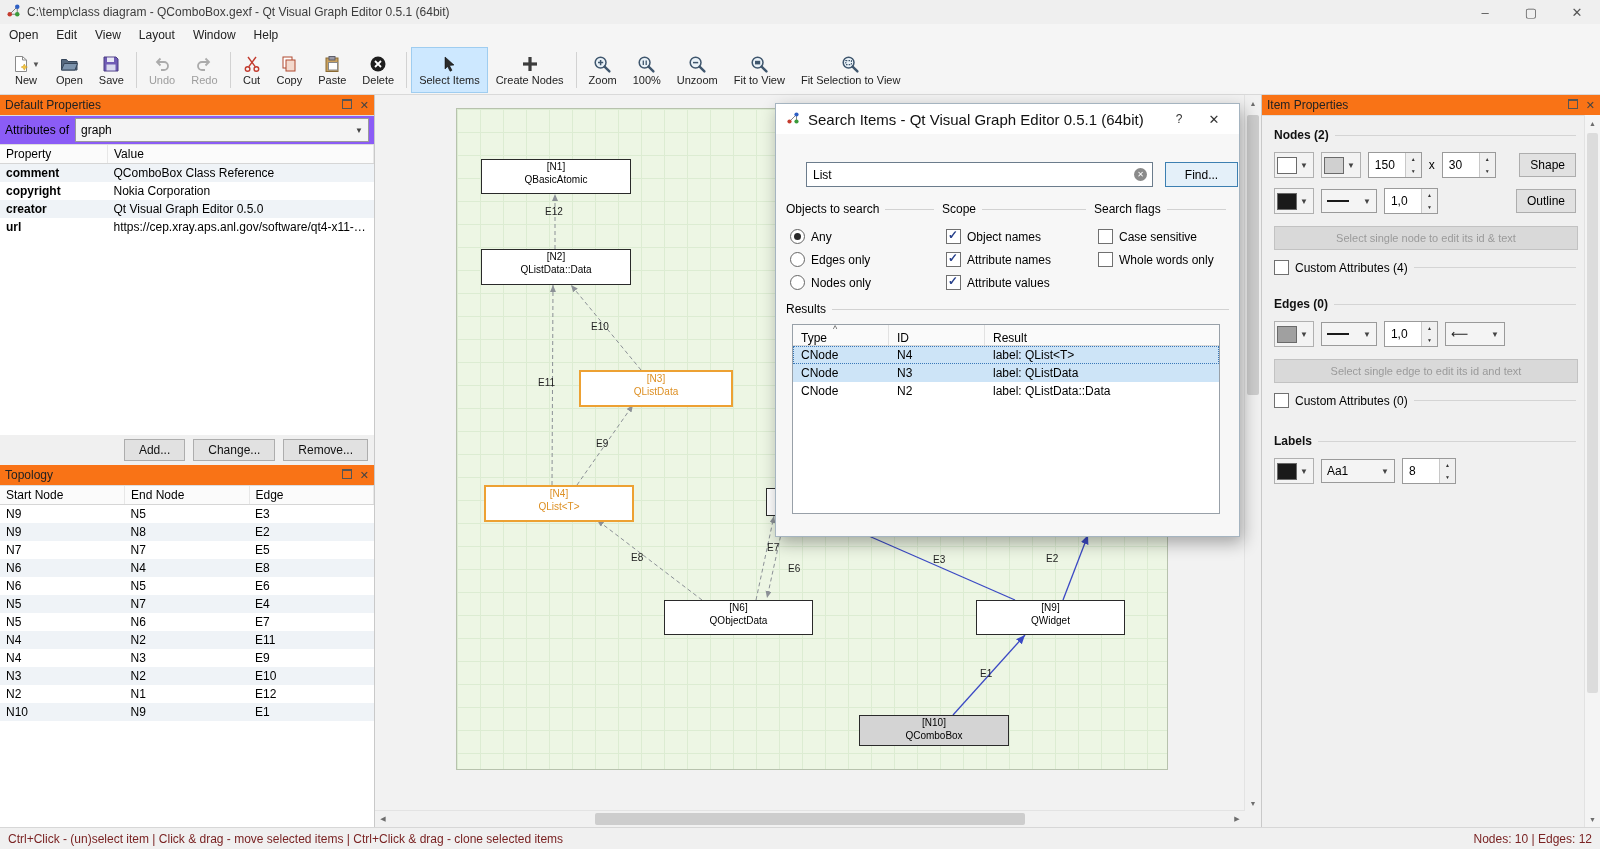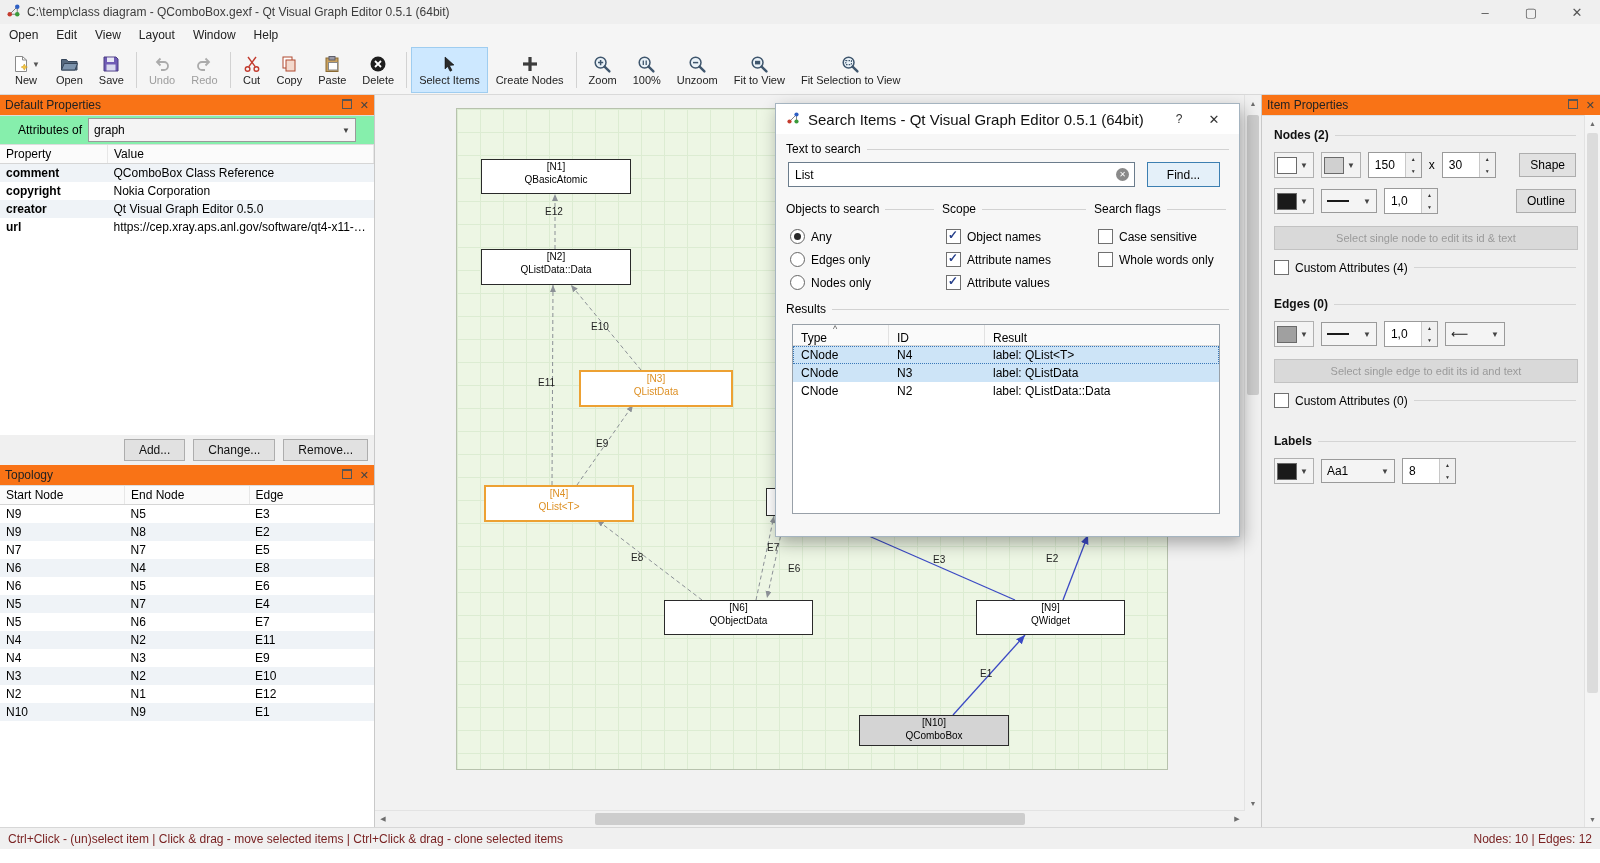--- a/index.html
+++ b/index.html
@@ -32,21 +32,21 @@
   .right-dock{width:338px;background:#f0f0f0;border-left:1px solid #c9c9c9;position:relative;}
 
   
   .dock-header{height:20px;display:flex;align-items:center;padding:0 5px;background:#f97316;border-bottom:1px solid #ddd;}
   .dock-title{flex:1;color:#222;}
   .dock-btns{display:flex;align-items:center;gap:8px;}
   .float-glyph{display:inline-block;width:8px;height:7px;border:1px solid #555;border-top-width:2px;}
   .dock-close-btn{color:#444;font-size:11px;}
 
   
-  .attr-row{height:28px;display:flex;align-items:center;gap:6px;padding:0 18px;background:#86efac;border-bottom:1px solid #ddd;}
+  .attr-row{height:28px;display:flex;align-items:center;gap:6px;padding:0 5px;background:#8b5cf6;border-bottom:1px solid #ddd;}
   .combo{display:flex;align-items:center;border:1px solid #9a9a9a;background:#f4f4f4;height:22px;padding:0 5px;gap:6px;}
   .combo .dd{margin-left:auto;font-size:8px;color:#444;}
   .attr-combo{flex:1;}
   .dp-table-wrap{height:290px;background:#fff;overflow:hidden;}
   .topo-table-wrap{flex:1;background:#fff;overflow:hidden;}
   table.grid-table{width:100%;border-collapse:collapse;table-layout:fixed;background:#fff;}
   table.grid-table th{font-weight:normal;text-align:left;background:#fbfbfb;border-bottom:1px solid #d6d6d6;border-right:1px solid #e7e7e7;padding:2px 6px;}
   table.grid-table td{padding:2px 6px;white-space:nowrap;overflow:hidden;text-overflow:ellipsis;}
   .dp-table th:first-child{width:95px;}
   .dp-table td:first-child{font-weight:bold;}
@@ -76,21 +76,21 @@
 
   
   .dialog{position:absolute;left:775px;top:103px;width:463px;height:432px;background:#f7f7f7;border:1px solid #a5b4c0;box-shadow:3px 6px 16px rgba(0,0,0,.32);z-index:60;}
   .dlg-titlebar{height:30px;background:#fff;display:flex;align-items:center;padding:0 10px;gap:8px;}
   .dlg-title{font-size:15px;color:#111;flex:1;}
   .dlg-help{width:24px;text-align:center;color:#333;}
   .dlg-close{width:30px;text-align:center;color:#333;font-size:13px;}
   .grp{position:absolute;display:flex;align-items:center;gap:6px;font-size:12px;color:#000;}
   .grp-line{flex:1;height:1px;background:#d2d2d2;}
   .search-row{position:absolute;left:12px;top:58px;display:flex;gap:12px;}
-  .search-input-wrap{position:relative;width:347px;height:25px;}
+  .search-input-wrap{position:relative;width:347px;height:25px;margin-left:18px;}
   .search-input{width:100%;height:100%;border:1px solid #6b7c8c;background:#fff;padding:0 24px 0 6px;font-family:"Liberation Sans",sans-serif;font-size:12px;box-sizing:border-box;}
   .clear-icon{position:absolute;right:6px;top:6px;width:13px;height:13px;border-radius:50%;background:#8a8a8a;color:#fff;font-size:8px;display:flex;align-items:center;justify-content:center;}
   .find-btn{width:73px;height:25px;border:1px solid #3c7fb1;background:#e4f0f9;font-family:"Liberation Sans",sans-serif;font-size:12px;}
   .opt-col{position:absolute;display:flex;flex-direction:column;}
   .opt-row{display:flex;align-items:flex-end;gap:6px;height:23px;}
   .radio{width:13px;height:13px;border-radius:50%;border:1px solid #666;background:#fff;position:relative;flex:none;}
   .radio.checked::after{content:"";position:absolute;left:3px;top:3px;right:3px;bottom:3px;border-radius:50%;background:#2a2a2a;}
   .cb{width:13px;height:13px;border:1px solid #707070;background:#fff;position:relative;flex:none;display:inline-block;}
   .cb.checked::after{content:"✓";position:absolute;left:1px;top:-2px;font-size:12px;font-weight:bold;color:#27408b;}
   .results-table{position:absolute;left:16px;top:220px;width:426px;height:188px;border:1px solid #98a0a8;background:#fff;font-size:12px;overflow:hidden;}
@@ -675,24 +675,20 @@
             <circle cx="4" cy="12" r="2.4" fill="#c43b2e"></circle>
             <circle cx="12" cy="4" r="2.4" fill="#2e5fc4"></circle>
             <circle cx="12" cy="12" r="2.4" fill="#3a9a3a"></circle>
           </svg>
       </span>
       <span class="dlg-title">Search Items - Qt Visual Graph Editor 0.5.1 (64bit)</span>
       <span class="dlg-help">?</span>
       <span class="dlg-close">✕</span>
     </div>
 
-    <div class="grp" style="left:10px;top:38px;right:10px;">
-      <span>Text to search</span>
-      <span class="grp-line"></span>
-    </div>
     <div class="search-row">
       <div class="search-input-wrap">
         <input class="search-input" value="List" style="">
         <span class="clear-icon">✕</span>
       </div>
       <button class="find-btn">Find...</button>
     </div>
 
     <div class="grp" style="left:10px;top:98px;width:148px;">
       <span>Objects to search</span>

